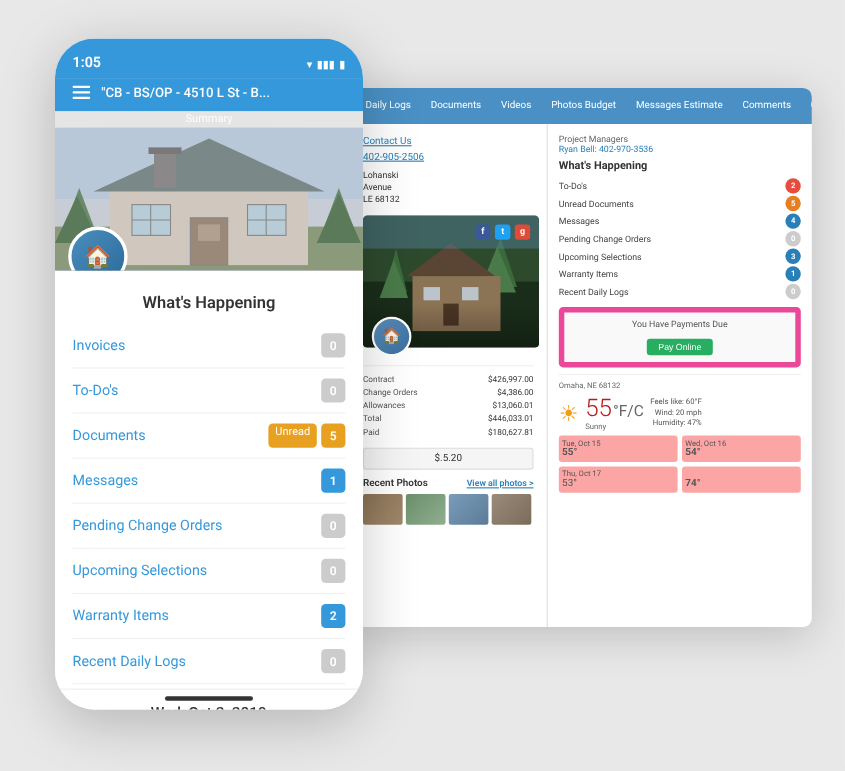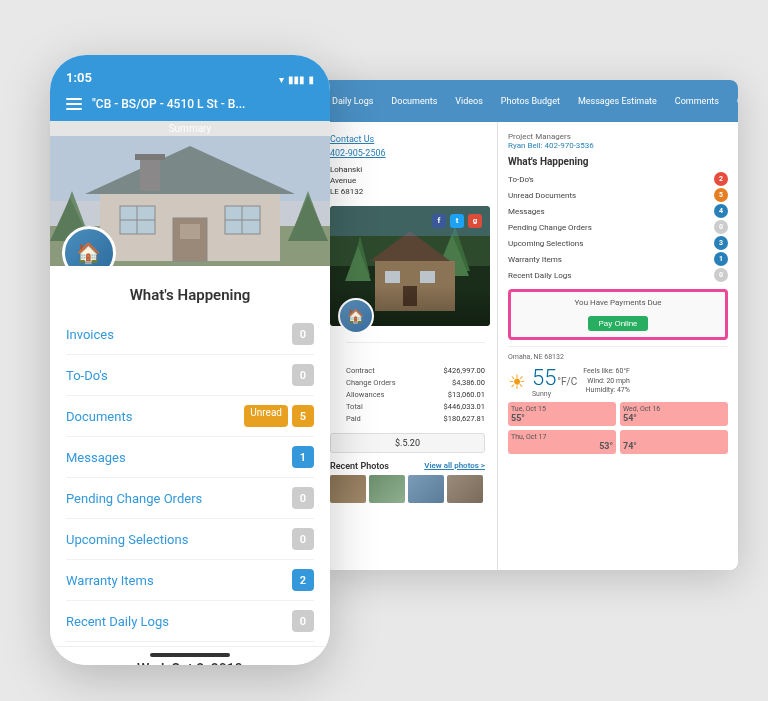--- a/index.html
+++ b/index.html
@@ -34,21 +34,21 @@
       height: 490px;
       background: #fff;
       border-radius: 8px;
       box-shadow: 0 8px 40px rgba(0,0,0,0.18);
       overflow: hidden;
       z-index: 1;
     }
 
     .browser-nav {
       background: #4a90c4;
-      height: 42px;
+      height: 32px;
       display: flex;
       align-items: center;
       padding: 0 8px;
       gap: 6px;
       overflow-x: auto;
       white-space: nowrap;
     }
 
     .browser-nav-item {
       color: #fff;
@@ -84,23 +84,22 @@
       color: #333;
       line-height: 1.4;
       margin-bottom: 8px;
     }
 
     .browser-financials {
       font-size: 7.5px;
       color: #555;
       line-height: 1.6;
       border-top: 1px solid #eee;
-      padding-top: 22px;
+      padding-top: 6px;
       margin-bottom: 8px;
-      margin-left: 16px;
     }
 
     .browser-financials .amount {
       float: right;
       color: #333;
     }
 
     .balance-box {
       background: #f5f5f5;
       border: 1px solid #ddd;
@@ -253,21 +252,21 @@
       color: #fff;
       font-weight: bold;
     }
 
     .badge-blue { background: #2980b9; }
     .badge-orange { background: #e67e22; }
     .badge-red { background: #e74c3c; }
 
     .payment-box {
       background: #f9f9f9;
-      border: 3px solid #ec4899;
+      border: 5px solid #ec4899;
       border-radius: 4px;
       padding: 6px;
       margin: 6px 0;
       text-align: center;
     }
 
     .payment-label {
       font-size: 8px;
       color: #555;
       margin-bottom: 4px;
@@ -303,26 +302,26 @@
     }
 
     .sun-icon {
       font-size: 20px;
       color: #f39c12;
     }
 
     .temp-display {
       font-size: 22px;
       font-weight: 300;
-      color: #0369a1;
+      color: #b91c1c;
       text-align: right;
     }
 
     .temp-unit {
-      font-size: 10px;
+      font-size: 14px;
       color: #666;
     }
 
     .weather-label {
       font-size: 7px;
       color: #666;
     }
 
     .weather-details {
       font-size: 7px;
@@ -343,21 +342,21 @@
       border-radius: 3px;
       padding: 3px;
       font-size: 7px;
       color: #555;
     }
 
     
     .mobile-phone {
       position: absolute;
       left: 50px;
-      top: 55px;
+      top: 35px;
       width: 280px;
       height: 610px;
       background: #fff;
       border-radius: 36px;
       box-shadow: 0 12px 50px rgba(0,0,0,0.22);
       overflow: hidden;
       z-index: 2;
     }
 
     .phone-status-bar {
@@ -728,21 +727,21 @@
             <div class="forecast-item">
               <div>Tue, Oct 15</div>
               <div style="font-weight:700;font-size:9px;">55°</div>
             </div>
             <div class="forecast-item">
               <div>Wed, Oct 16</div>
               <div style="font-weight:700;font-size:9px;">54°</div>
             </div>
             <div class="forecast-item">
               <div>Thu, Oct 17</div>
-              <div style="font-weight:700;font-size:9px;text-align:right;">53°</div>
+              <div style="font-weight:400;font-size:9px;">53°</div>
             </div>
             <div class="forecast-item">
               <div>&nbsp;</div>
               <div style="font-weight:700;font-size:9px;">74°</div>
             </div>
           </div>
         </div>
       </div>
     </div>
   </div>

